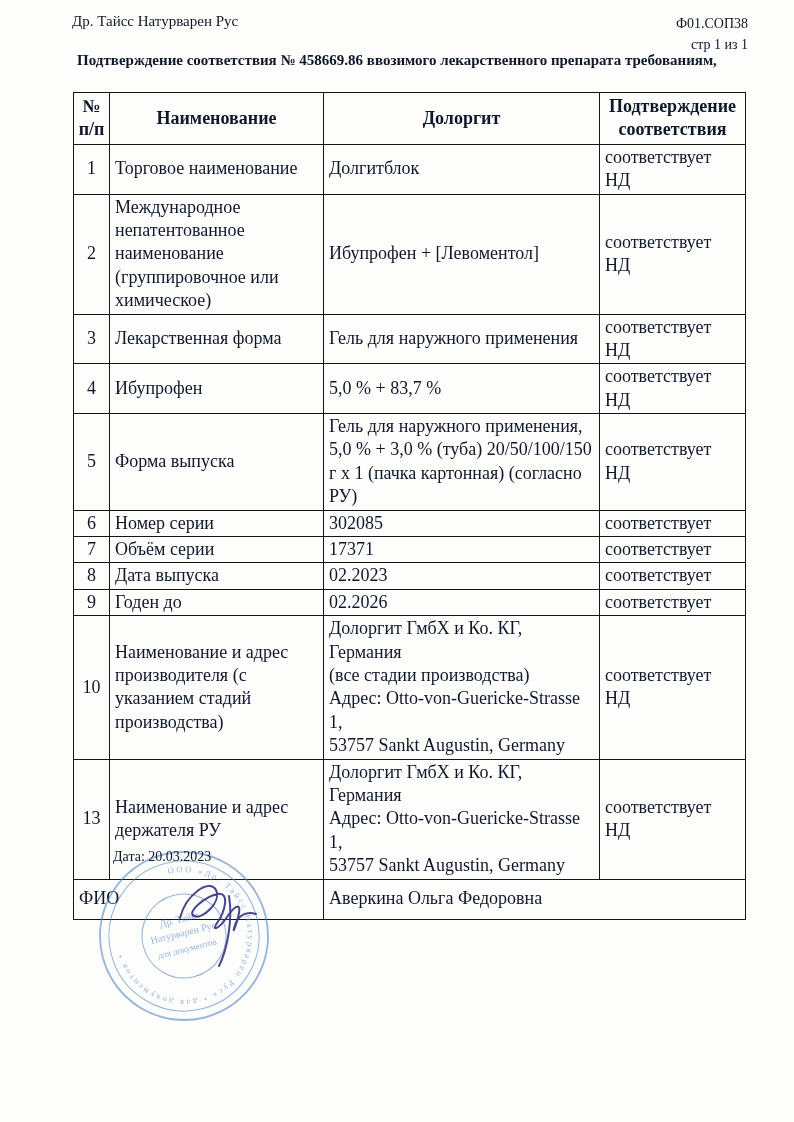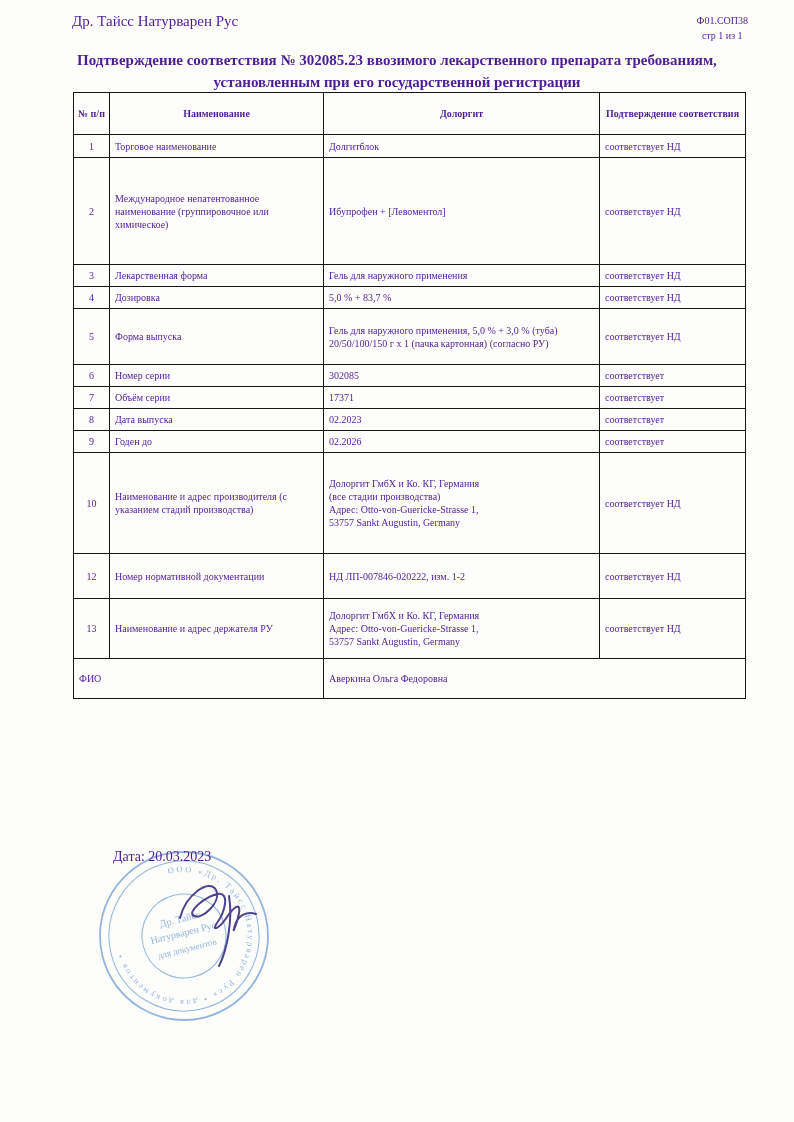--- a/index.html
+++ b/index.html
@@ -1,33 +1,33 @@
 <!DOCTYPE html>
 <html lang="ru"><head>
 <meta charset="utf-8">
 <style>
   html,body{margin:0;padding:0;background:#ffffff;}
   .page{
     width:794px;height:1122px;position:relative;overflow:hidden;
     background:#fdfdfb;
     font-family:"Liberation Serif","DejaVu Serif",serif;
-    color:#4c1d95;
+    color:#0f172a;
   }
   
   .doc-header{position:absolute;top:13px;left:72px;width:676px;display:flex;justify-content:space-between;align-items:flex-start;}
   .org-name{font-size:15px;}
-  .header-right{text-align:center;font-size:10px;line-height:1.5;}
+  .header-right{text-align:right;font-size:14px;line-height:1.5;}
   
   .doc-title{position:absolute;top:50px;left:40px;width:714px;text-align:center;font-weight:bold;font-size:15px;line-height:1.45;}
   .doc-title span{display:block;}
   
   table.conf{
     position:absolute;top:92px;left:73px;width:672px;
     border-collapse:collapse;table-layout:fixed;
-    font-size:10px;line-height:1.3;
+    font-size:18px;line-height:1.3;
   }
   table.conf th,table.conf td{border:1.6px solid #151515;padding:1px 5px;vertical-align:middle;overflow:hidden;}
   table.conf th{font-weight:bold;text-align:center;line-height:1.3;padding:2px 3px;}
   td.num{text-align:center;padding:1px 2px;}
   td.param{white-space:pre-line;}
   td.note{text-align:center;padding:5px 54px;line-height:1.55;}
   td.flabel{padding-left:6px;margin-top:8px;}
   
   .date-line{position:absolute;left:113px;top:849px;font-size:14px;z-index:3;}
   .sig-line{position:absolute;left:113px;top:913px;font-size:14px;z-index:3;white-space:nowrap;}
@@ -42,22 +42,21 @@
 
   <div class="doc-header">
     <div class="org-name">Др. Тайсс Натурварен Рус</div>
     <div class="header-right">
       <div>Ф01.СОП38</div>
       <div>стр 1 из 1</div>
     </div>
   </div>
 
   <div class="doc-title">
-    <span>Подтверждение соответствия № 302085.23 ввозимого лекарственного препарата требованиям,</span>
-    <span>установленным при его государственной регистрации</span>
+    <span>Подтверждение соответствия № 458669.86 ввозимого лекарственного препарата требованиям,</span>
   </div>
 
   <table class="conf">
     <colgroup>
         <col style="width:36px">
         <col style="width:214px">
         <col style="width:276px">
         <col style="width:146px">
       </colgroup>
     <tbody>
@@ -80,21 +79,21 @@
       <td>соответствует НД</td>
     </tr>
     <tr style="height:22px">
       <td class="num">3</td>
       <td>Лекарственная форма</td>
       <td class="param">Гель для наружного применения</td>
       <td>соответствует НД</td>
     </tr>
     <tr style="height:22px">
       <td class="num">4</td>
-      <td>Дозировка</td>
+      <td>Ибупрофен</td>
       <td class="param">5,0 % + 83,7 %</td>
       <td>соответствует НД</td>
     </tr>
     <tr style="height:56px">
       <td class="num">5</td>
       <td>Форма выпуска</td>
       <td class="param">Гель для наружного применения, 5,0 % + 3,0 % (туба) 20/50/100/150 г x 1 (пачка картонная) (согласно РУ)</td>
       <td>соответствует НД</td>
     </tr>
     <tr style="height:22px">
@@ -121,26 +120,20 @@
       <td class="param">02.2026</td>
       <td>соответствует</td>
     </tr>
     <tr style="height:101px">
       <td class="num">10</td>
       <td>Наименование и адрес производителя (с указанием стадий производства)</td>
       <td class="param">Долоргит ГмбХ и Ко. КГ, Германия
 (все стадии производства)
 Адрес: Otto-von-Guericke-Strasse 1,
 53757 Sankt Augustin, Germany</td>
-      <td>соответствует НД</td>
-    </tr>
-    <tr style="height:45px">
-      <td class="num">12</td>
-      <td>Номер нормативной документации</td>
-      <td class="param">НД ЛП-007846-020222, изм. 1-2</td>
       <td>соответствует НД</td>
     </tr>
     <tr style="height:60px">
       <td class="num">13</td>
       <td>Наименование и адрес держателя РУ</td>
       <td class="param">Долоргит ГмбХ и Ко. КГ, Германия
 Адрес: Otto-von-Guericke-Strasse 1,
 53757 Sankt Augustin, Germany</td>
       <td>соответствует НД</td>
     </tr>

